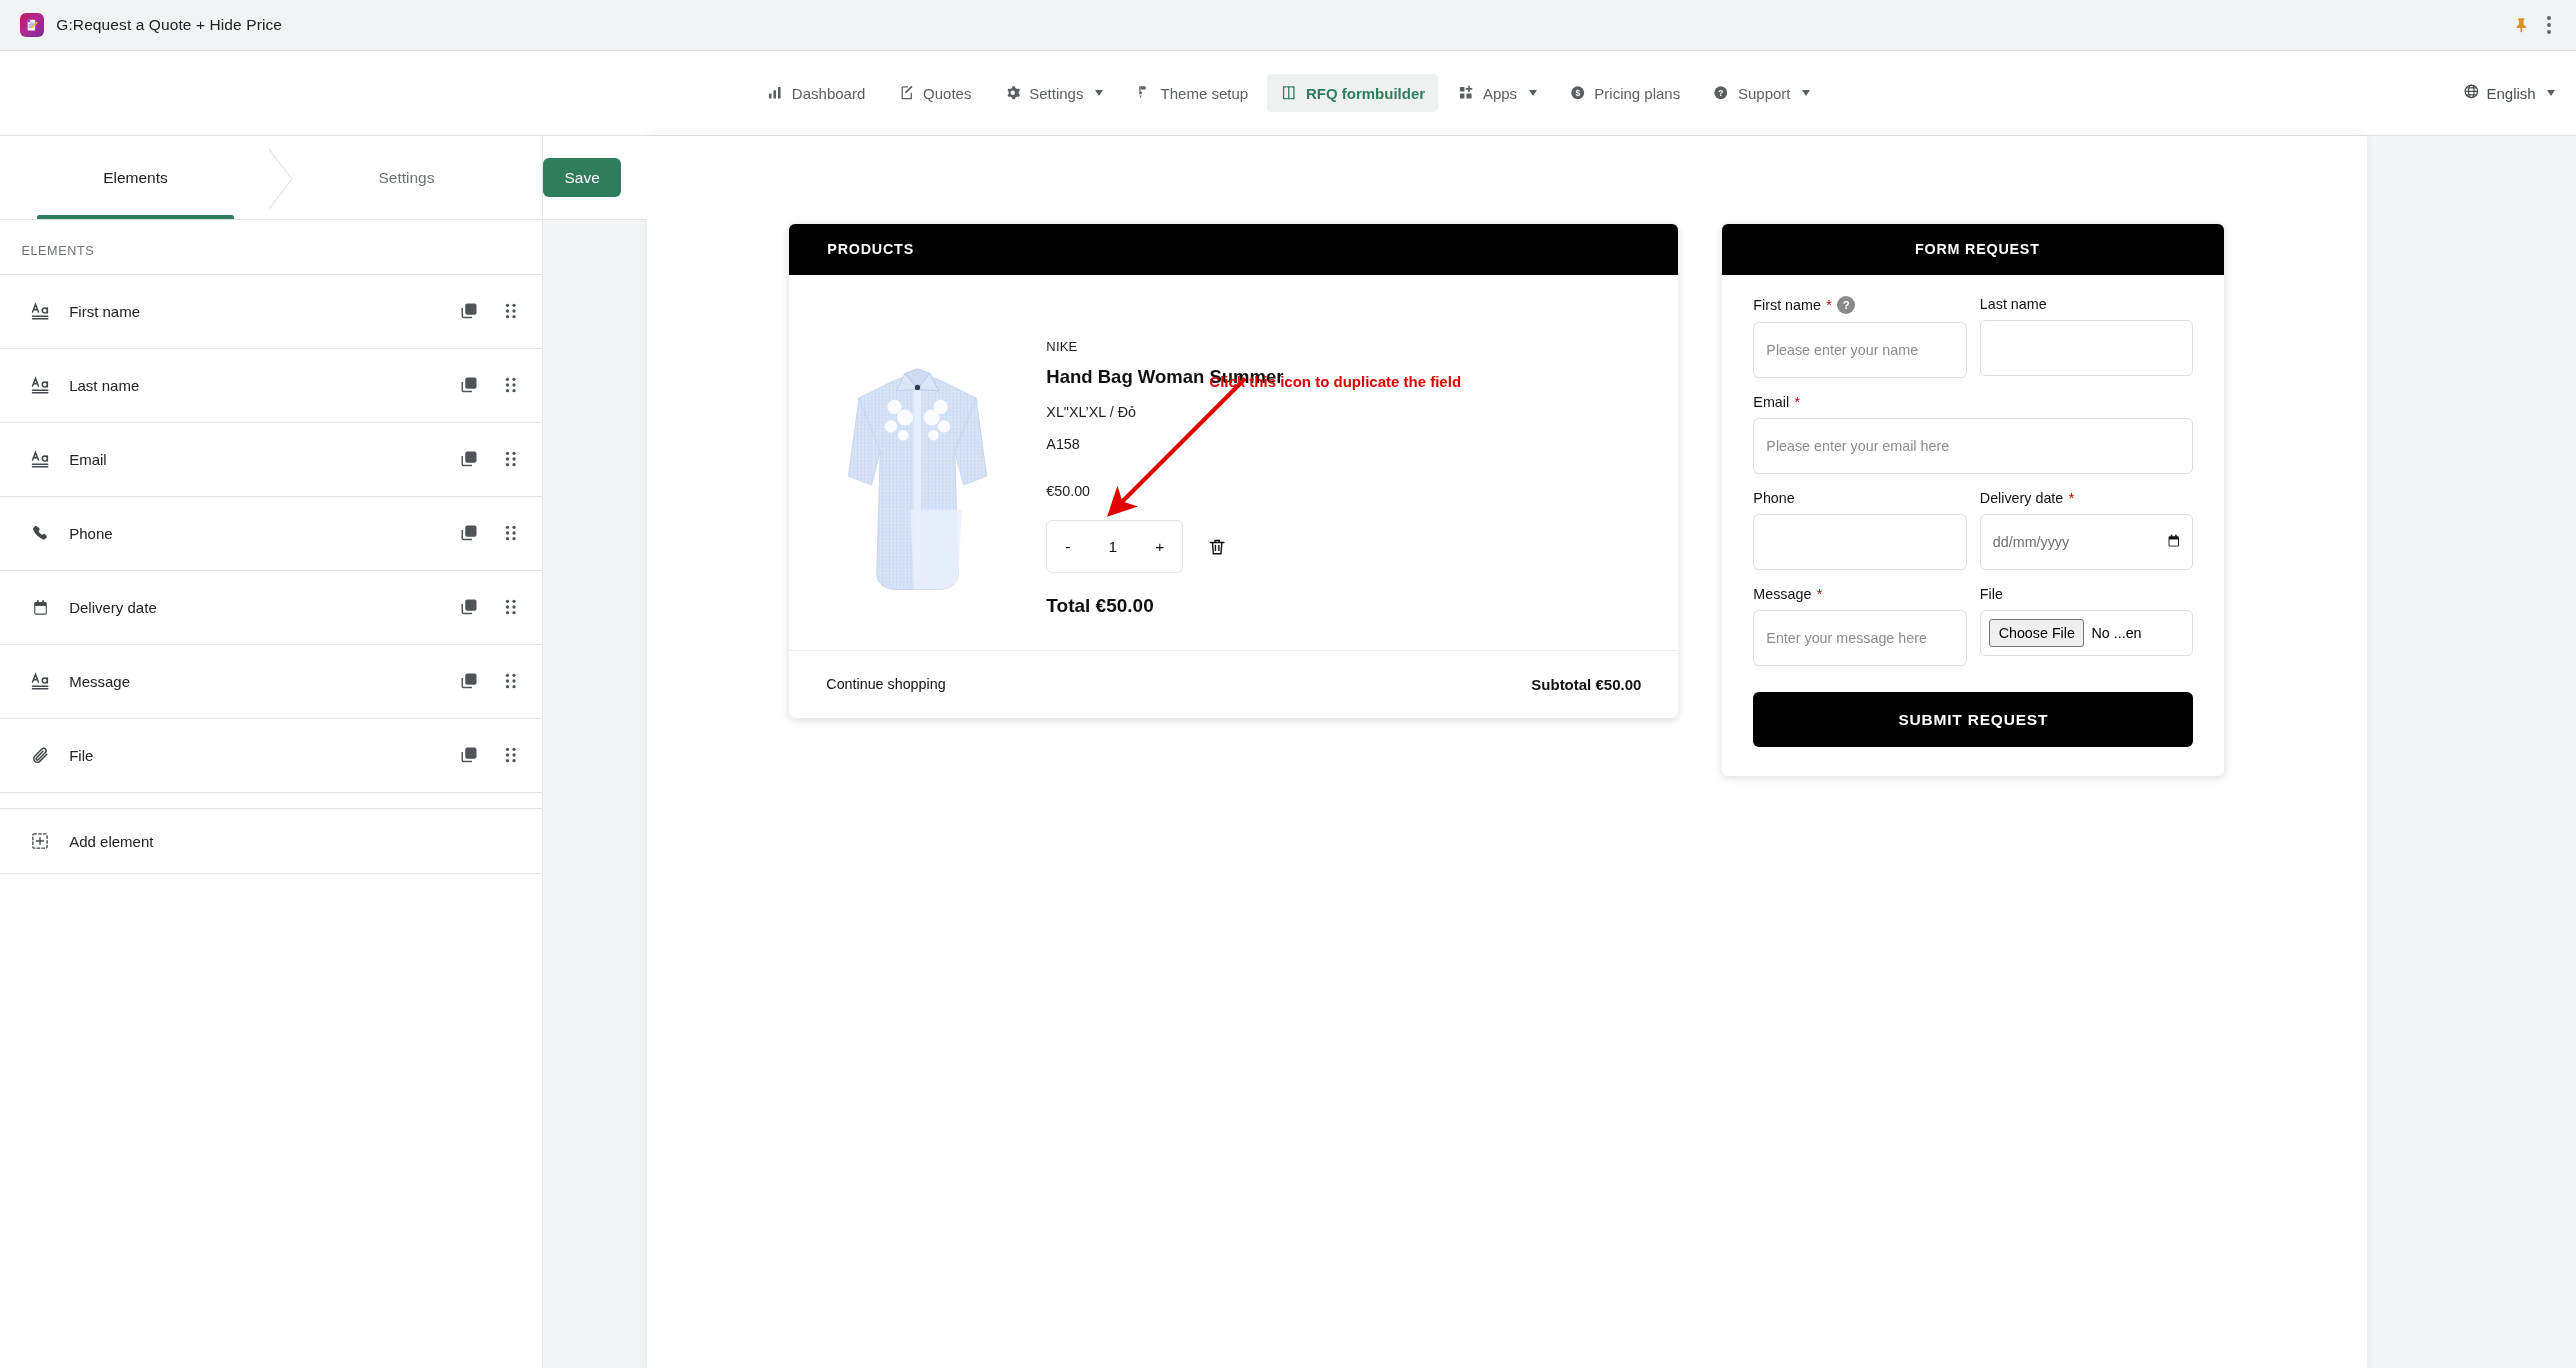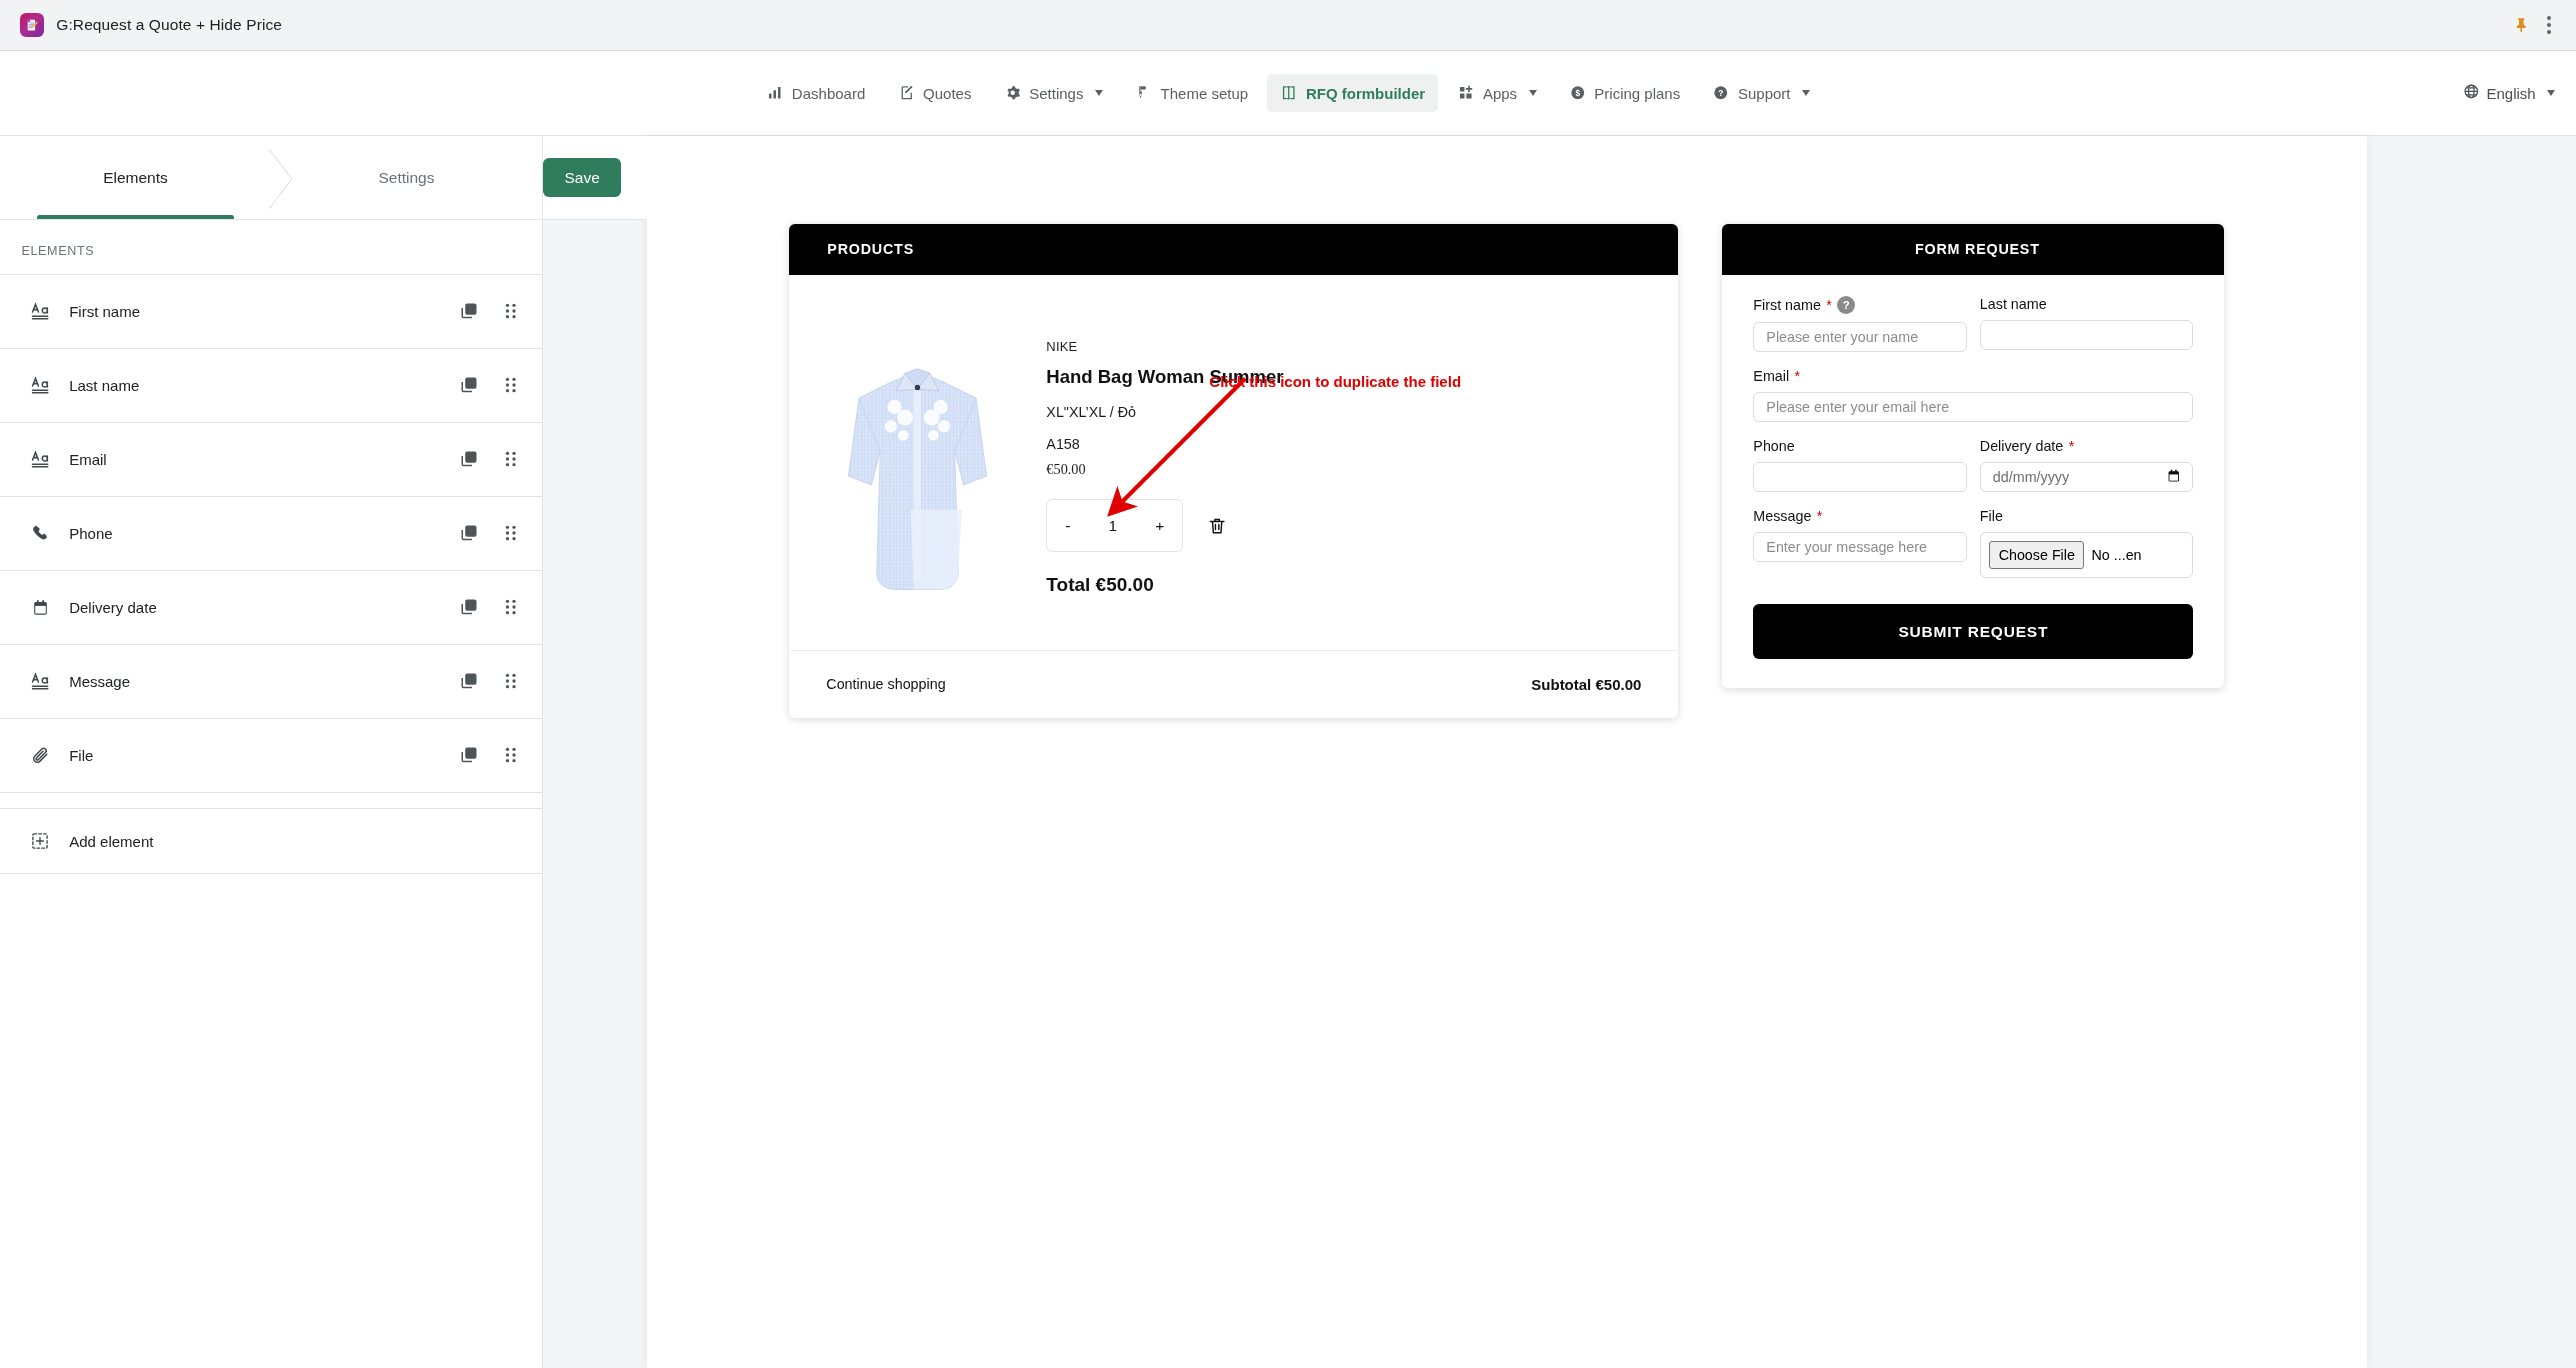--- a/index.html
+++ b/index.html
@@ -234,21 +234,21 @@
     width: 257px; flex: 0 0 257px;
     display: flex; align-items: flex-start; justify-content: center;
     padding-top: 57px;
   }
   .shirt { width: 179px; height: 257px; display:block;}
   .product-info { padding-top: 44px; }
   .p-vendor { font-size: 13px; color: #1d1d1d; letter-spacing: 0.2px; }
   .p-title { font-size: 18.5px; font-weight: 700; margin-top: 12px; color: #111; }
   .p-variant { font-size: 14.3px; margin-top: 16px; color: #1d1d1d; }
   .p-sku { font-size: 14.3px; margin-top: 16px; color: #1d1d1d; }
-  .p-price { font-size: 14.3px; margin-top: 9px; color: #1d1d1d; font-family: Liberation Serif, serif; }
+  .p-price { font-size: 14.3px; margin-top: 31px; color: #1d1d1d; }
   .qty-row { display: flex; align-items: center; gap: 24px; margin-top: 21.5px; }
   .stepper {
     display: flex; align-items: center;
     border: 0.6px solid #e3e3e3;
     border-radius: 6px;
     height: 53px;
     width: 137px;
     justify-content: space-between;
     padding: 0 18px;
   }
@@ -274,21 +274,21 @@
   }
   .req { color: #c30000; font-size: 14.3px; }
   .help-dot {
     width: 18px; height: 18px; border-radius: 50%;
     background: #8a8a8a; color: #fff;
     font-size: 11.4px; font-weight: 700;
     display: flex; align-items: center; justify-content: center;
   }
   .f-input {
     width: 100%;
-    height: 30px;
+    height: 56px;
     border: 0.6px solid #dcdcdc;
     border-radius: 6px;
     font-size: 14.3px;
     font-family: inherit;
     padding: 0 12px;
     color: #111;
     background:#fff;
     outline: none;
   }
   .f-input::placeholder { color: #8c8c8c; }

